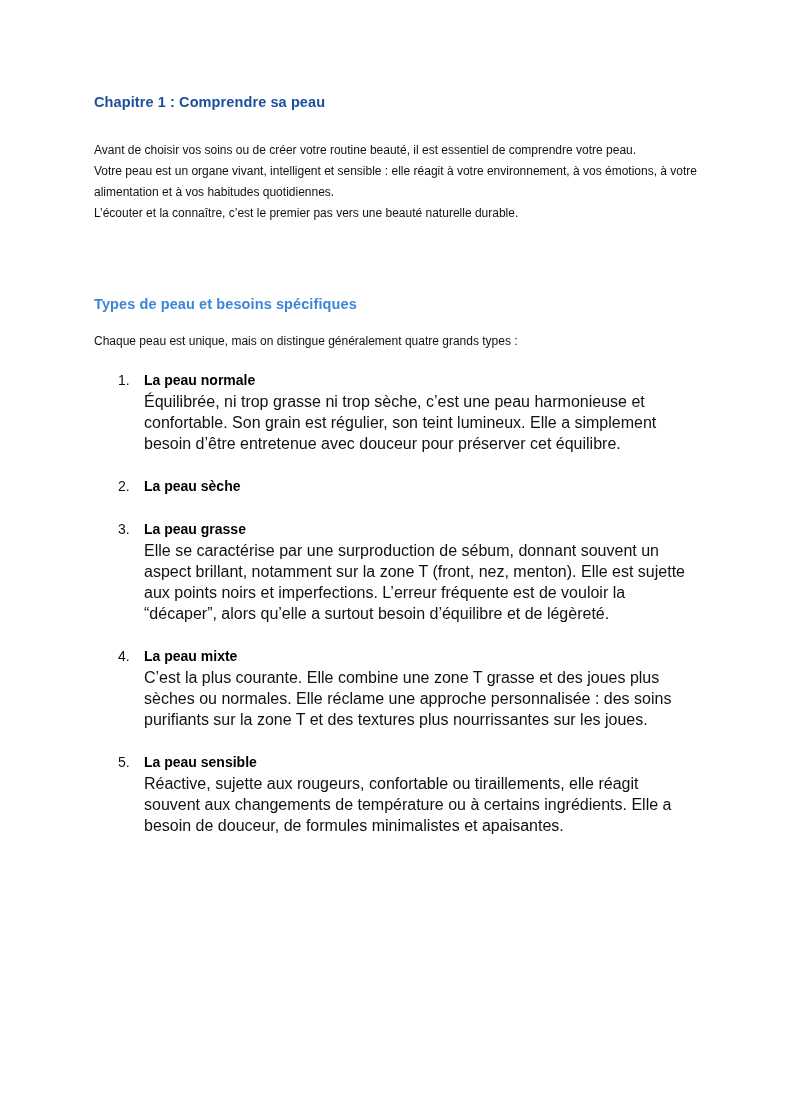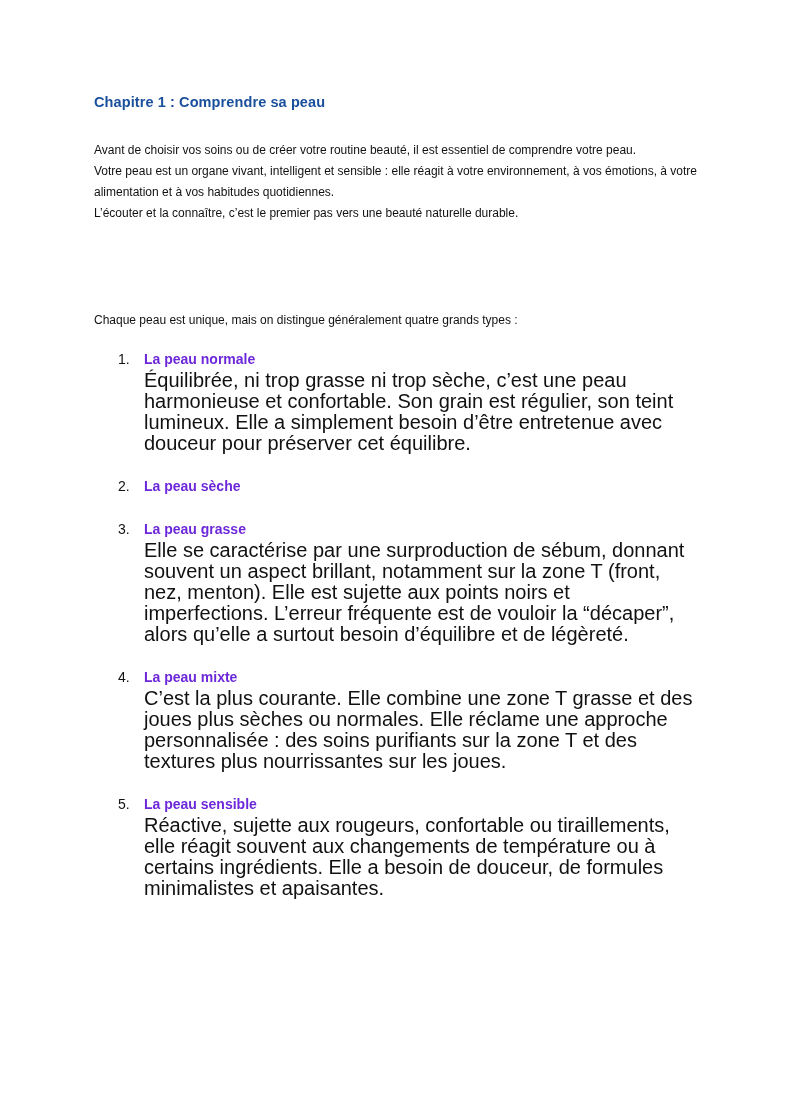--- a/index.html
+++ b/index.html
@@ -80,43 +80,44 @@
     top: 0;
     font-size: 14px;
     line-height: 21px;
     color: #111111;
   }
   .item-title {
     display: block;
     font-size: 14px;
     line-height: 21px;
     font-weight: bold;
-    color: #6d28d9;
+    color: #000000;
   }
   .item-desc {
     display: block;
-    font-size: 20px;
+    font-size: 16px;
     line-height: 21px;
     color: #111111;
   }
 </style>
 </head>
 <body>
 
 <div class="page">
   <div class="content">
 
     <h1 class="chapter-title">Chapitre 1 : Comprendre sa peau</h1>
 
     <div class="spacer-intro"></div>
 
     <p class="body-text">Avant de choisir vos soins ou de créer votre routine beauté, il est essentiel de comprendre votre peau.<br>Votre peau est un organe vivant, intelligent et sensible : elle réagit à votre environnement, à vos émotions, à votre alimentation et à vos habitudes quotidiennes.<br>L’écouter et la connaître, c’est le premier pas vers une beauté naturelle durable.</p>
 
     <div class="spacer-before-section"></div>
 
+    <h2 class="section-title">Types de peau et besoins spécifiques</h2>
 
     <div class="spacer-after-section"></div>
 
     <p class="body-text">Chaque peau est unique, mais on distingue généralement quatre grands types :</p>
 
     <div class="spacer-before-list"></div>
 
     <ol class="skin-list">
       <li>
         <span class="item-title">La peau normale</span>

